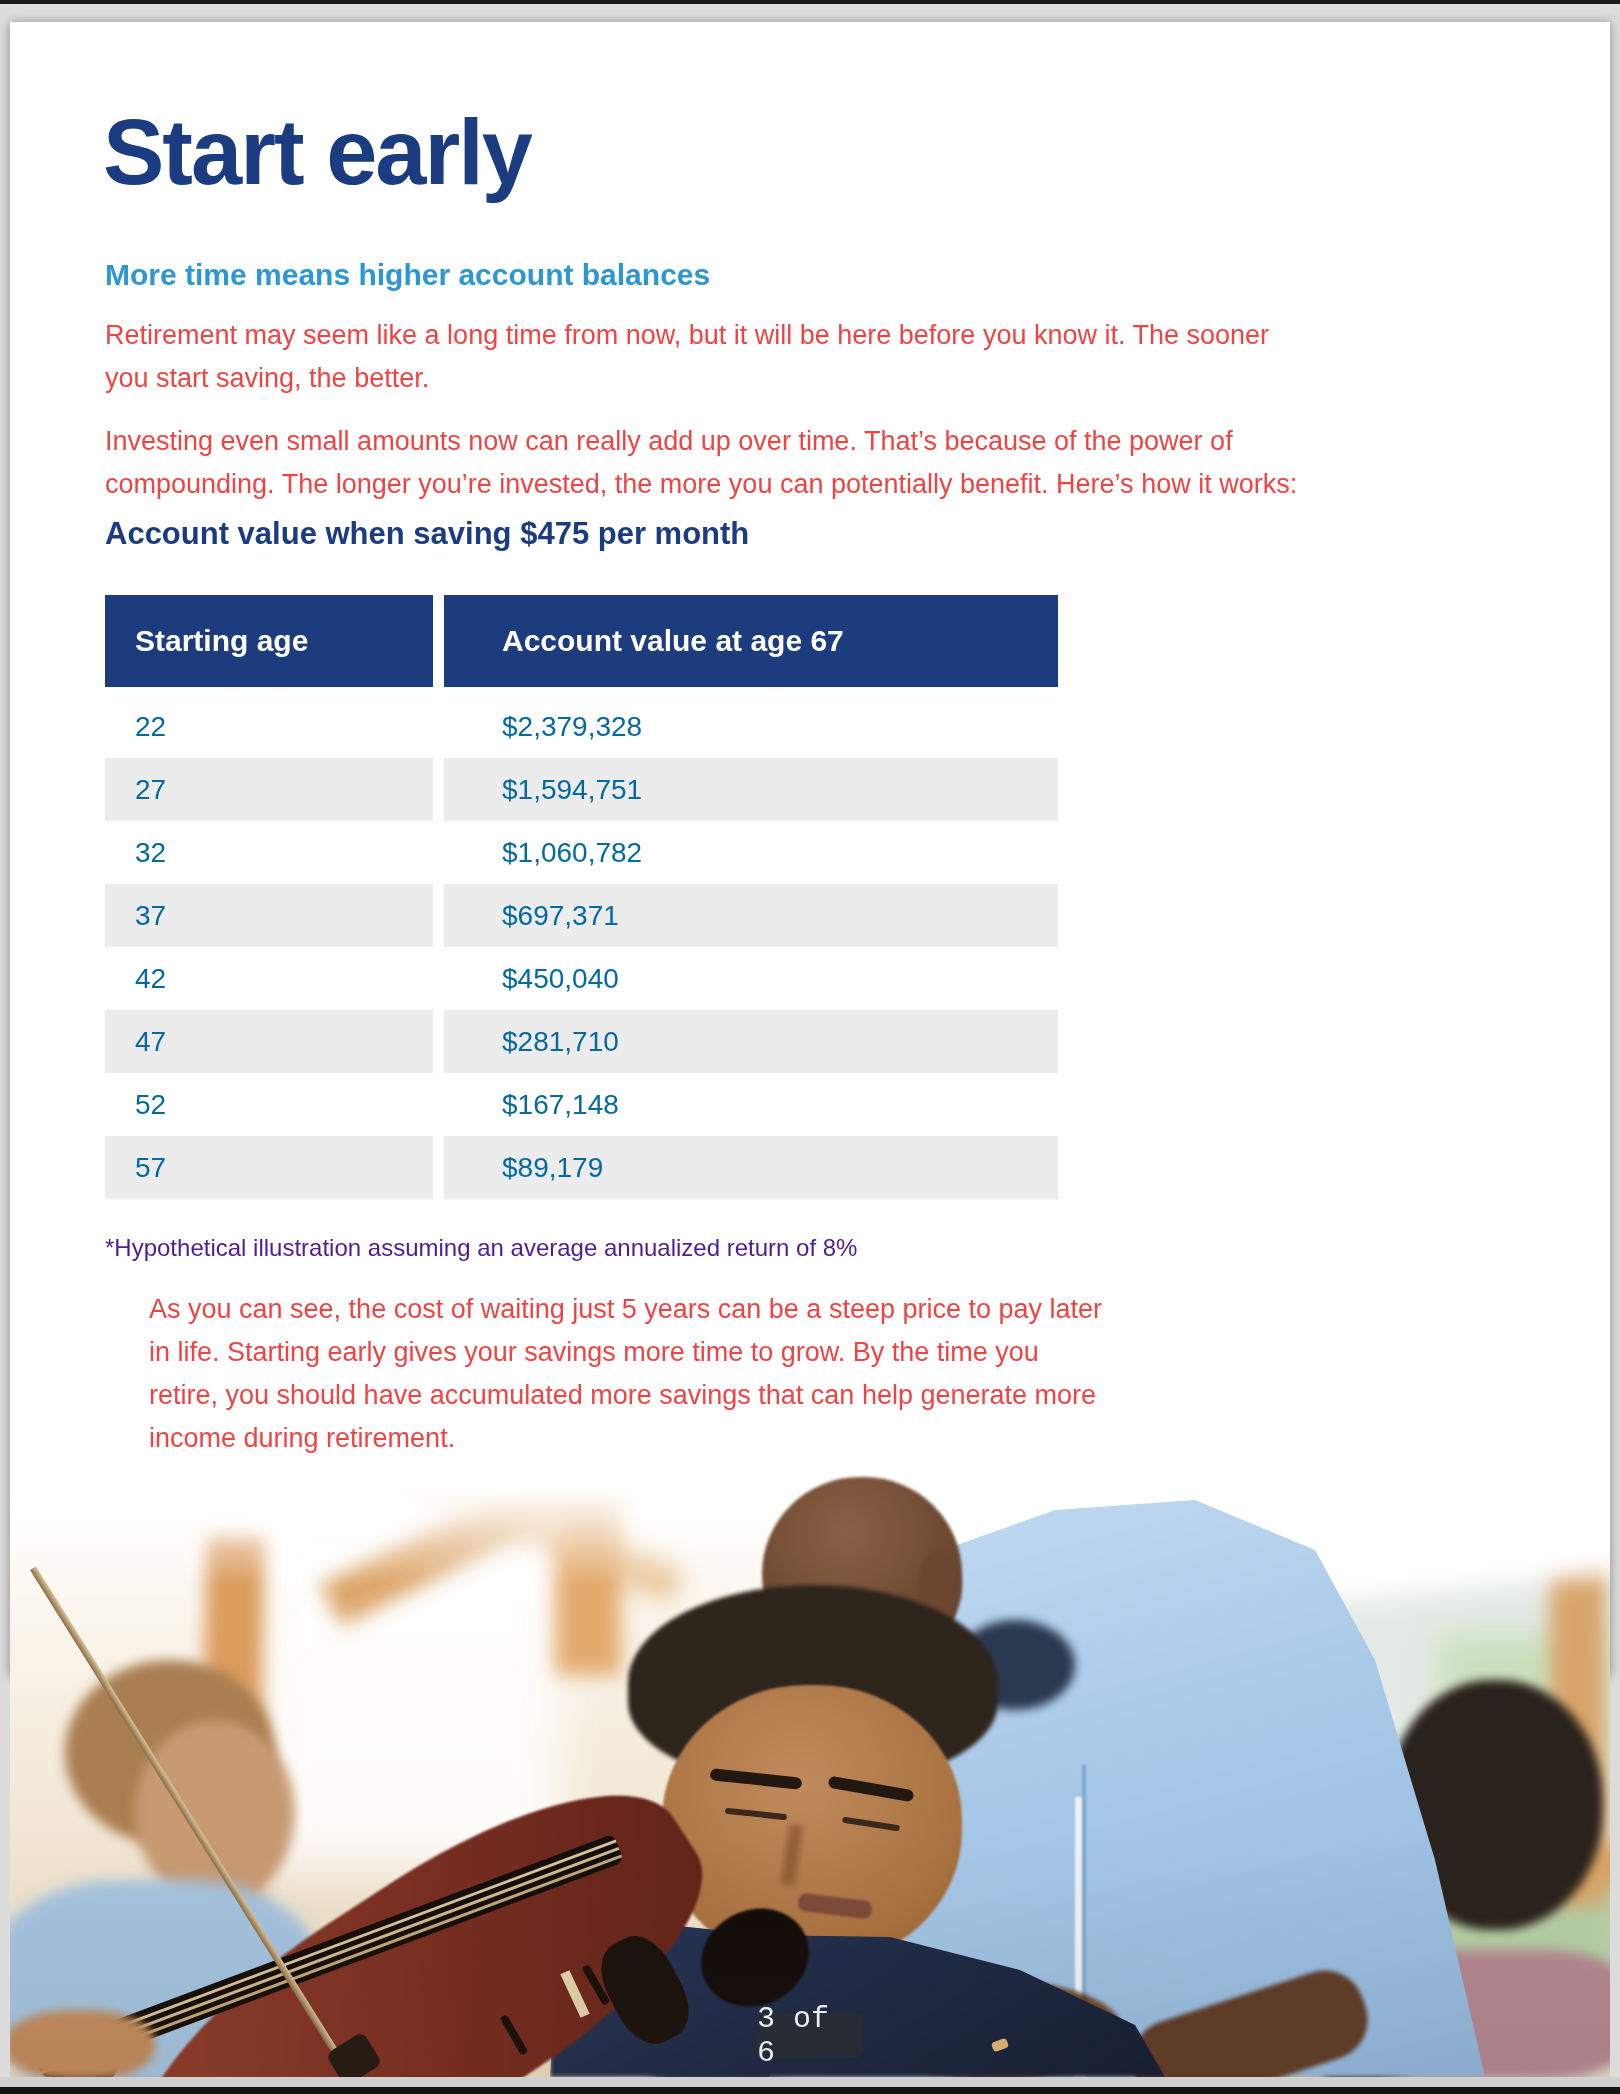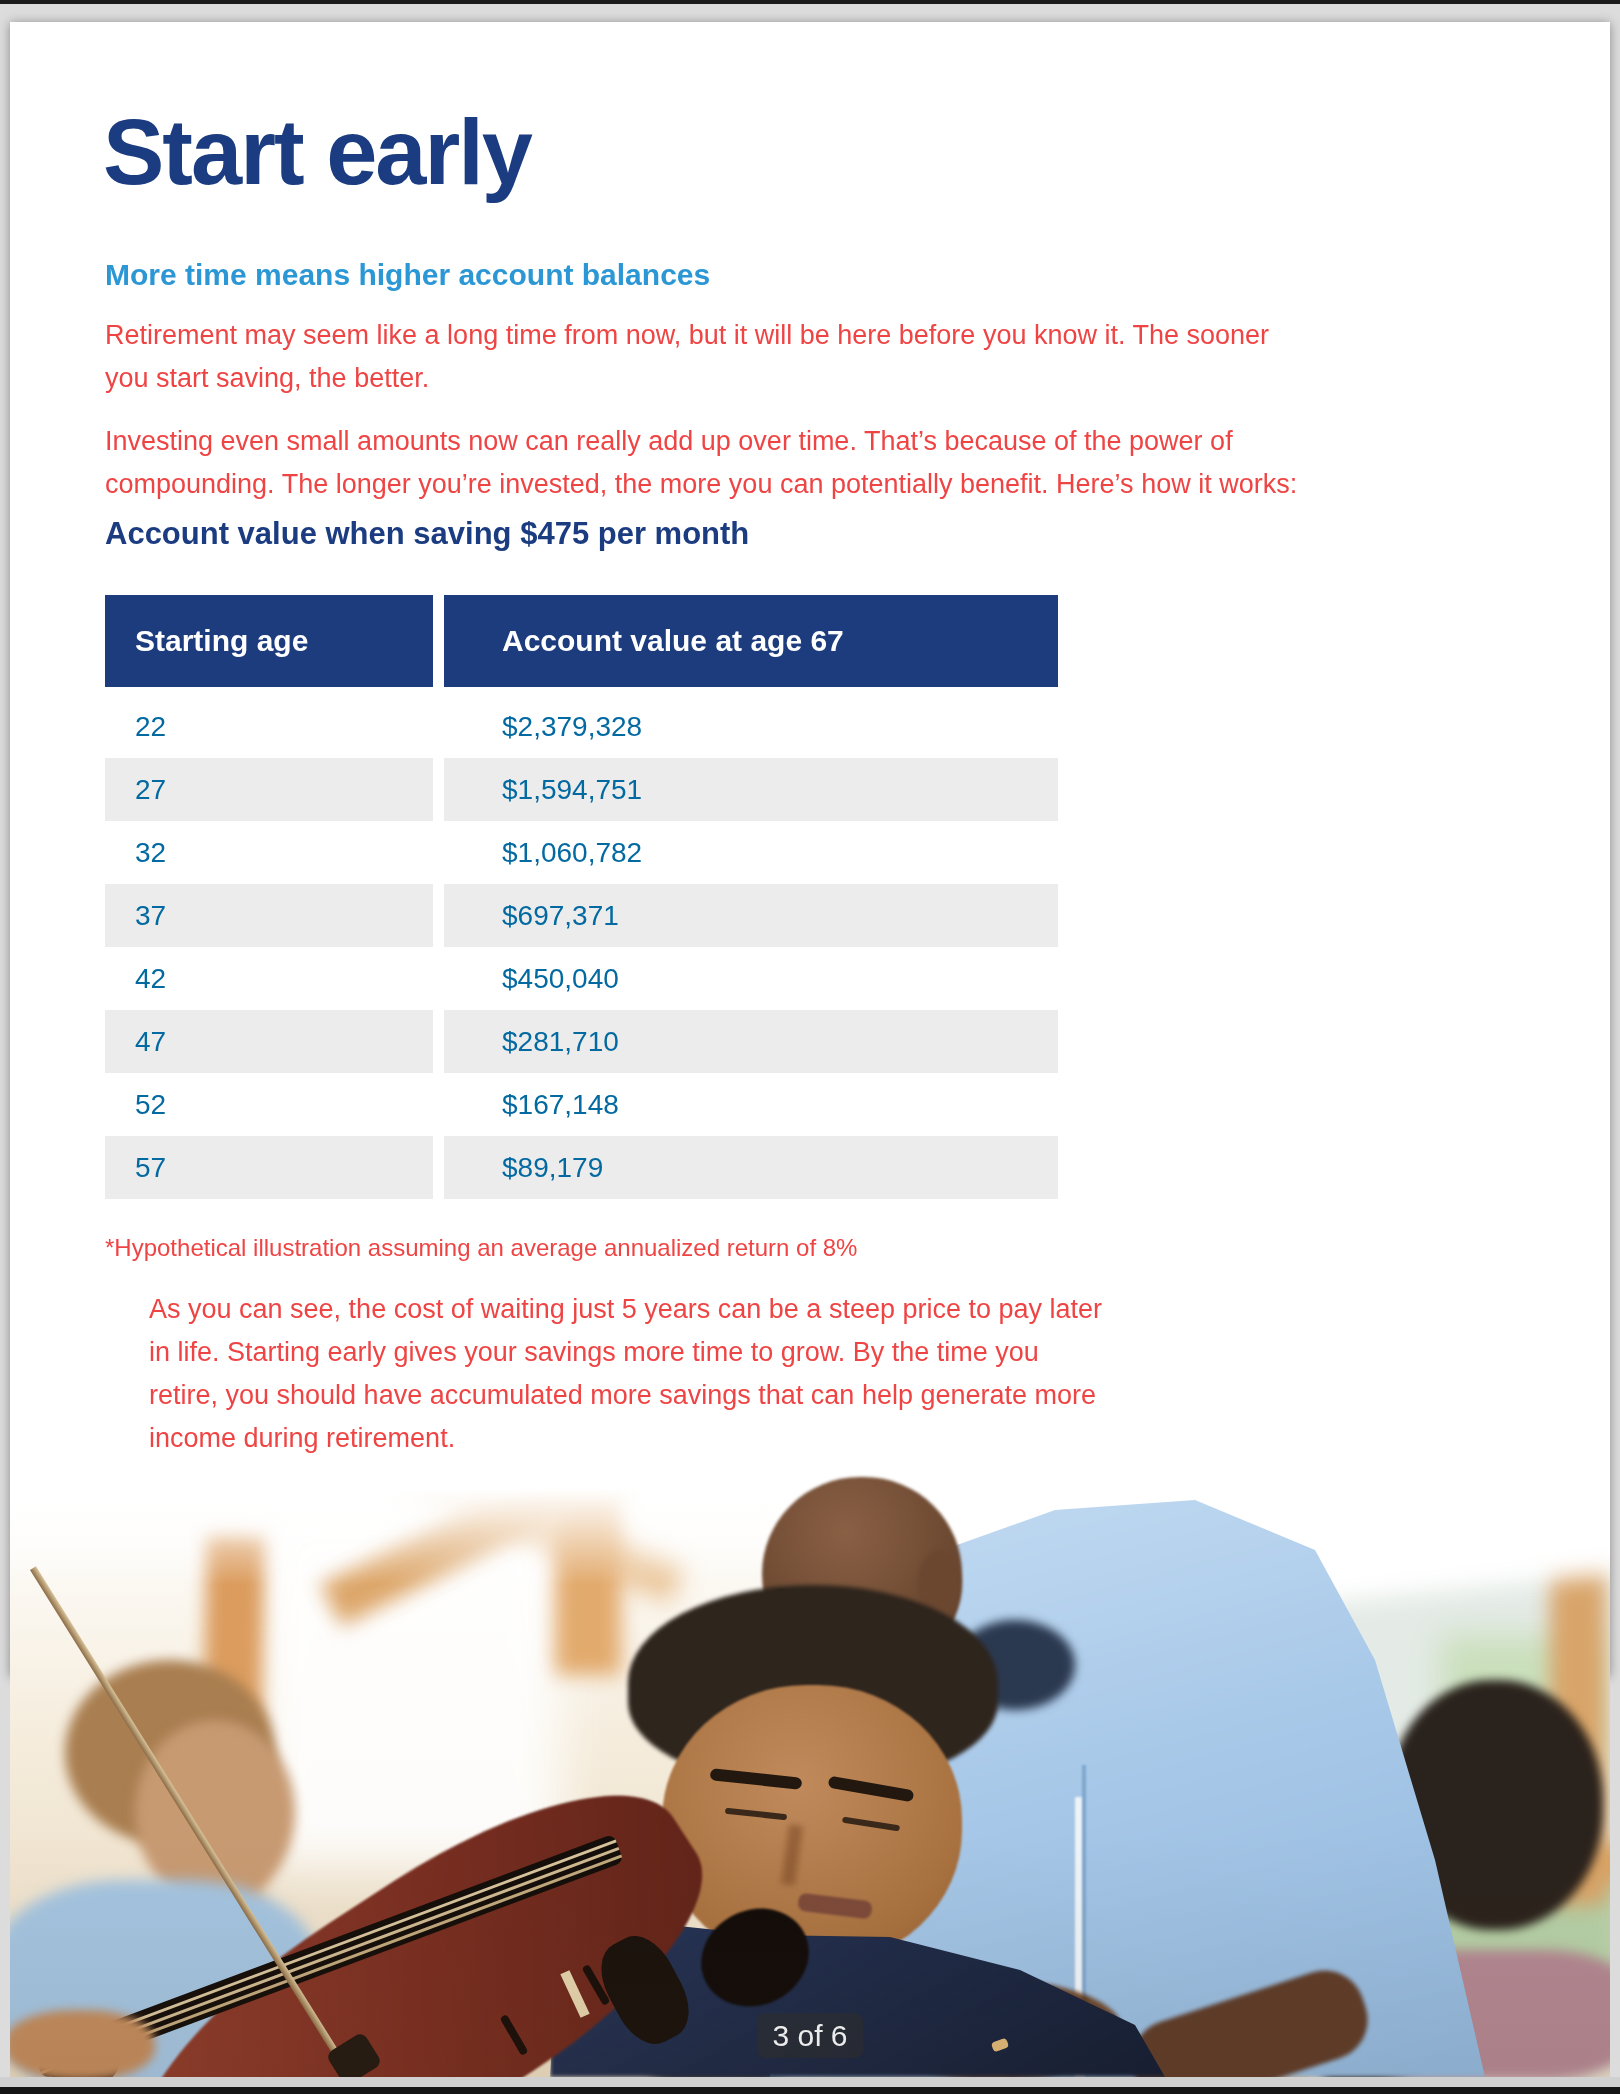--- a/index.html
+++ b/index.html
@@ -27,21 +27,21 @@
   .thead{display:flex;height:92px;margin-bottom:8px;}
   .th{background:#1d3c7e;color:#fff;font-size:30px;font-weight:bold;display:flex;align-items:center;}
   .th.c1{width:328px;padding-left:30px;box-sizing:border-box;}
   .thgap{width:11px;background:#fff;}
   .th.c2{width:614px;padding-left:58px;box-sizing:border-box;}
   .trow{display:flex;height:63px;}
   .tcell{display:flex;align-items:center;font-size:28px;color:#0369a1;box-sizing:border-box;background:#fff;}
   .tcell.c1{width:328px;padding-left:30px;margin-right:11px;}
   .tcell.c2{width:614px;padding-left:58px;}
   .trow.alt .tcell{background:#ececec;}
-  .footnote{left:95px;top:1212px;font-size:24px;color:#ef4444;}
+  .footnote{left:95px;top:1212px;font-size:24px;color:#4c1d95;}
   
   .photo{position:absolute;left:0;top:1443px;width:1600px;height:612px;overflow:hidden;
     background:linear-gradient(180deg,#ffffff 0%,#fdfbf7 14%,#f5ecdc 45%,#eee1cb 75%,#e8d9bf 100%);}
   .photo div{position:absolute;}
   .win-glow{left:250px;top:40px;width:300px;height:360px;background:#fff;filter:blur(24px);opacity:.9;z-index:1;}
   .post-a{left:192px;top:70px;width:58px;height:542px;background:#db9c5e;filter:blur(9px);transform:rotate(1deg);z-index:1;}
   .beam-x1{left:300px;top:30px;width:380px;height:48px;background:#dda76b;filter:blur(10px);transform:rotate(-27deg);z-index:1;}
   .beam-x2{left:380px;top:40px;width:300px;height:40px;background:#e4b277;filter:blur(12px);transform:rotate(24deg);opacity:.7;z-index:1;}
   .post-b{left:545px;top:-10px;width:66px;height:220px;background:#e2aa6d;filter:blur(10px);z-index:1;}
   .post-c{left:998px;top:10px;width:48px;height:200px;background:#dfa765;filter:blur(9px);z-index:1;}
@@ -112,21 +112,21 @@
   .v-fhole2{left:582px;top:498px;width:8px;height:44px;background:#1a0f0a;border-radius:4px;transform:rotate(-30deg);z-index:9;}
   .v-scroll{left:40px;top:585px;width:70px;height:40px;background:#241410;border-radius:45%;transform:rotate(-20deg);z-index:9;}
   .bow{left:20px;top:105px;width:7px;height:598px;z-index:9;transform:rotate(-32deg);transform-origin:0 0;
     background:linear-gradient(90deg,#8a6a45,#d9c49a);}
   .bow-frog{left:322px;top:575px;width:44px;height:38px;background:#241a12;border-radius:8px;transform:rotate(-32deg);z-index:9;}
   .l-hand{left:-5px;top:545px;width:150px;height:70px;background:#c08a5c;border-radius:45%;filter:blur(5px);z-index:9;}
   .photo-tint{left:0;top:0;width:1600px;height:612px;z-index:10;pointer-events:none;
     background:linear-gradient(180deg,rgba(255,255,255,0) 60%,rgba(80,50,20,0.07));}
   
   .badge{position:absolute;left:757px;top:2013px;width:106px;height:45px;border-radius:8px;
-    background:rgba(45,45,45,.62);color:#ececec;font-size:30px;display:flex;align-items:center;justify-content:center;z-index:50;}
+    background:rgba(45,45,45,.62);color:#ececec;font-size:30px;display:flex;align-items:center;justify-content:center;z-index:50;font-family:Liberation Mono, monospace;}
 </style>
 </head>
 <body>
 
 <div class="chrome-top"></div>
 
 <div class="page">
   <div class="abs title">Start early</div>
   <div class="abs subtitle">More time means higher account balances</div>
   <div class="abs para p1">

